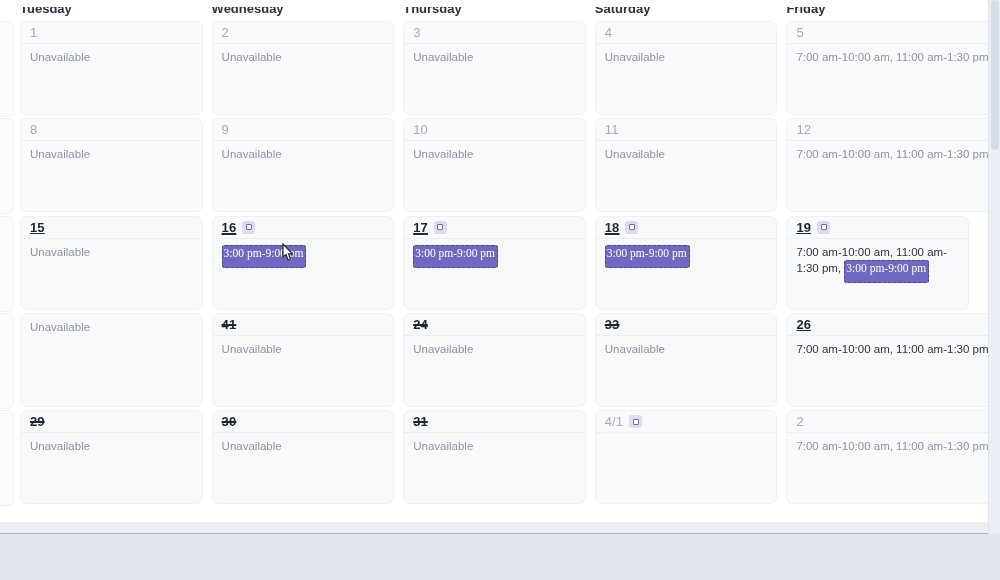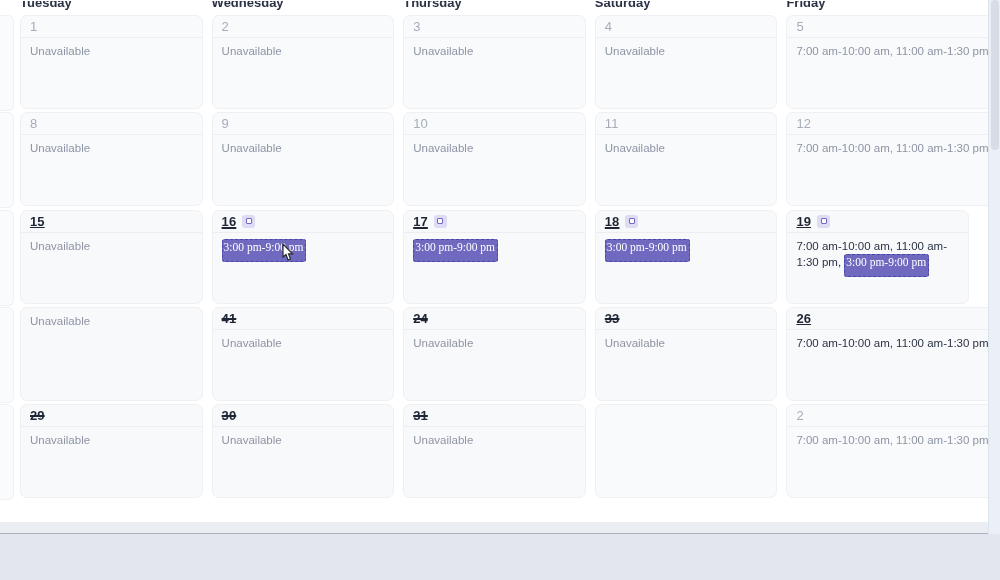--- a/index.html
+++ b/index.html
@@ -78,21 +78,21 @@
   .cal-grid {
     position: absolute;
     left: 0;
     top: 0;
     width: 988px;
   }
 
   
   .weekday-row {
     display: flex;
-    height: 14px;
+    height: 20px;
     overflow: hidden;
     align-items: flex-end;
   }
   .weekday-cell {
     flex: 0 0 191.6px;
     font-size: 13px;
     font-weight: bold;
     color: #2b3245;
     line-height: 13px;
     
@@ -488,20 +488,26 @@
             <div class="day-cell">
               <div class="day-box">
                 <div class="day-head">
                   <div class="day-num struck">31</div>
                 </div>
                 <div class="day-body"><span class="slot-text ">Unavailable</span></div>
               </div>
             </div>
             <div class="day-cell">
               <div class="day-box light">
+                <div class="day-head">
+                  <div class="day-num muted">4/1</div>
+                  <span class="day-badge">
+                    <i></i>
+                  </span>
+                </div>
               </div>
             </div>
             <div class="day-cell">
               <div class="day-box light">
                 <div class="day-head">
                   <div class="day-num muted">2</div>
                 </div>
                 <div class="day-body"><span class="slot-text ">7:00 am-10:00 am, 11:00 am-1:30 pm</span></div>
               </div>
             </div>

